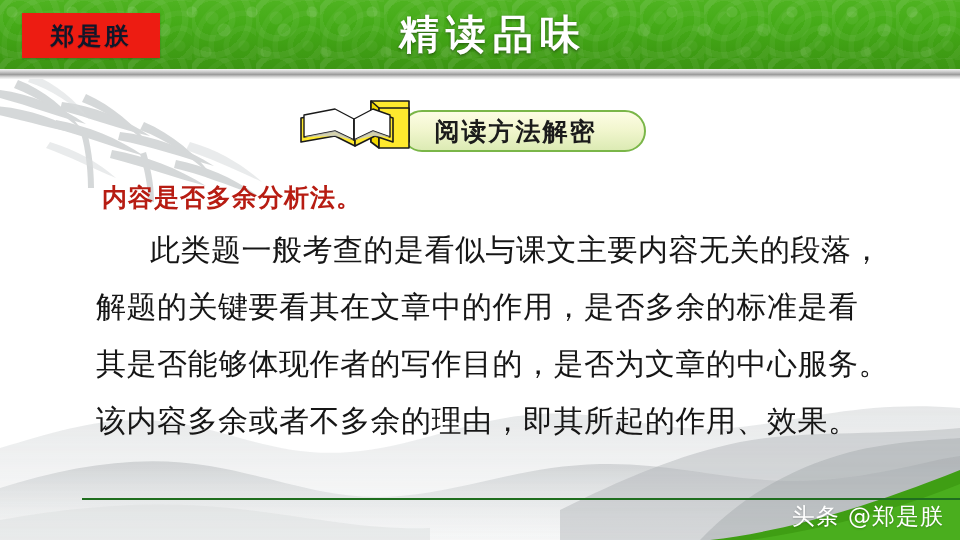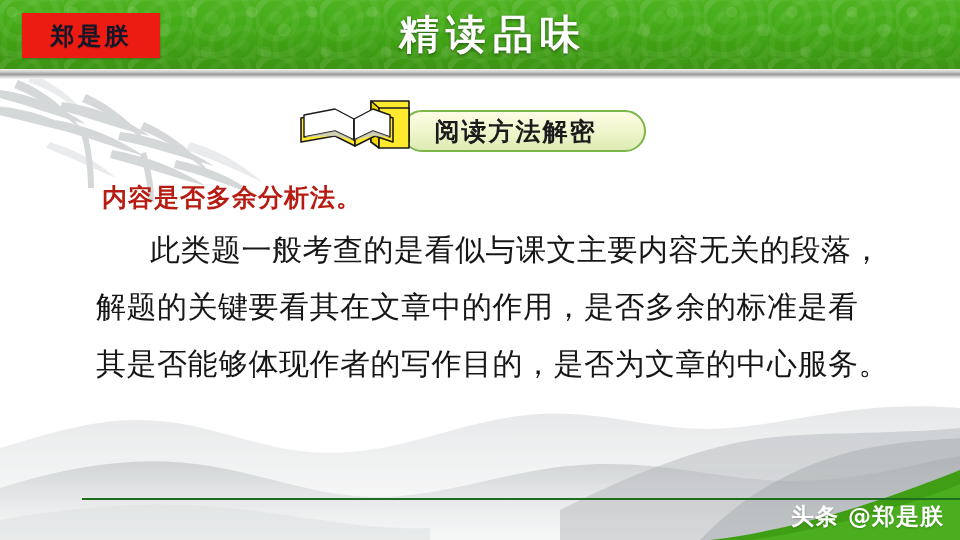--- a/index.html
+++ b/index.html
@@ -89,21 +89,21 @@
 
   
   .rule-line{
     position:absolute;left:82px;top:498px;width:878px;height:2px;
     background:#1f6e1f;z-index:6;
   }
   .corner-swoosh{position:absolute;right:0;bottom:0;width:250px;height:70px;z-index:5;}
   .watermark{
     position:absolute;right:16px;bottom:8px;z-index:7;
     font-family:"DejaVu Sans","Liberation Sans",sans-serif;
-    font-weight:bold;font-size:23px;letter-spacing:1px;color:#ffffff;
+    font-weight:normal;font-size:23px;letter-spacing:1px;color:#ffffff;
     text-shadow:0 1px 2px rgba(0,0,0,.22);white-space:nowrap;
   }
 </style>
 </head>
 <body>
 
 <div class="slide">
 
   <div class="bg-art">
 
@@ -173,20 +173,21 @@
       <path d="M57 42 L76 33 L93 39 L76 38 Z" fill="#c9cccd" opacity="0.8"></path>
       <path d="M57 21 L57 42" stroke="#1a1a1a" stroke-width="1.4"></path>
     </svg>
   </div>
 
   <div class="body-text">
     <p class="lead">内容是否多余分析法。</p>
     <p class="para-line indent">此类题一般考查的是看似与课文主要内容无关的段落，</p>
     <p class="para-line">解题的关键要看其在文章中的作用，是否多余的标准是看</p>
     <p class="para-line">其是否能够体现作者的写作目的，是否为文章的中心服务。</p>
+    <p class="para-line">该内容多余或者不多余的理由，即其所起的作用、效果。</p>
   </div>
 
   <div class="rule-line"></div>
   <svg class="corner-swoosh" viewBox="0 0 250 70" preserveAspectRatio="none">
     <path d="M250 0 L250 70 L0 70 C70 62 150 40 250 0 Z" fill="#3f9e14"></path>
     <path d="M250 14 L250 70 L40 70 C110 60 180 42 250 14 Z" fill="#4fb321" opacity="0.75"></path>
   </svg>
   <div class="watermark">头条 @郑是朕</div>
 
 </div>

